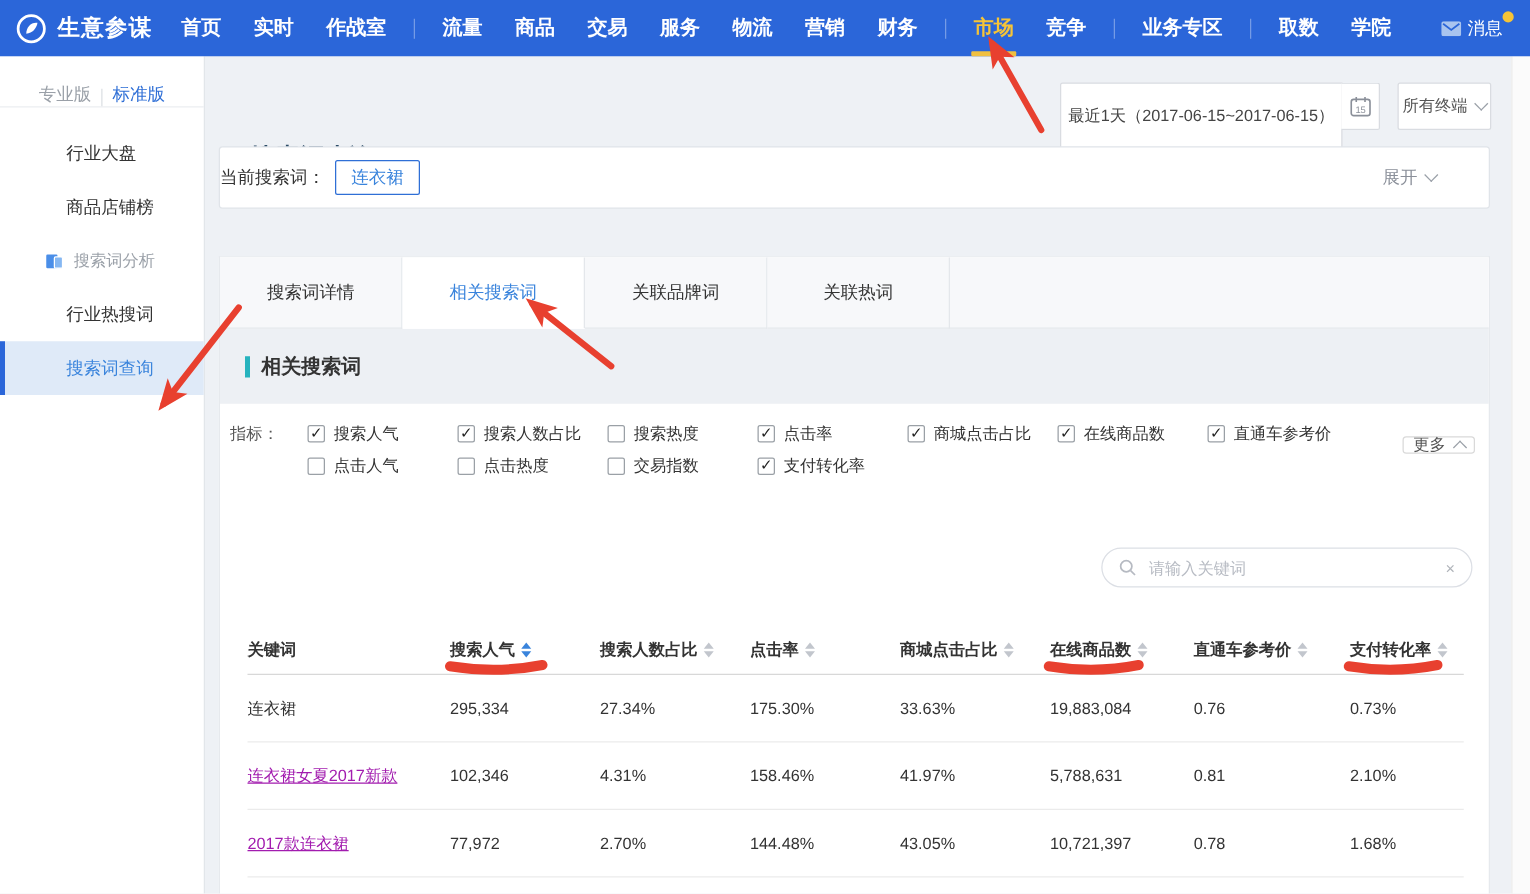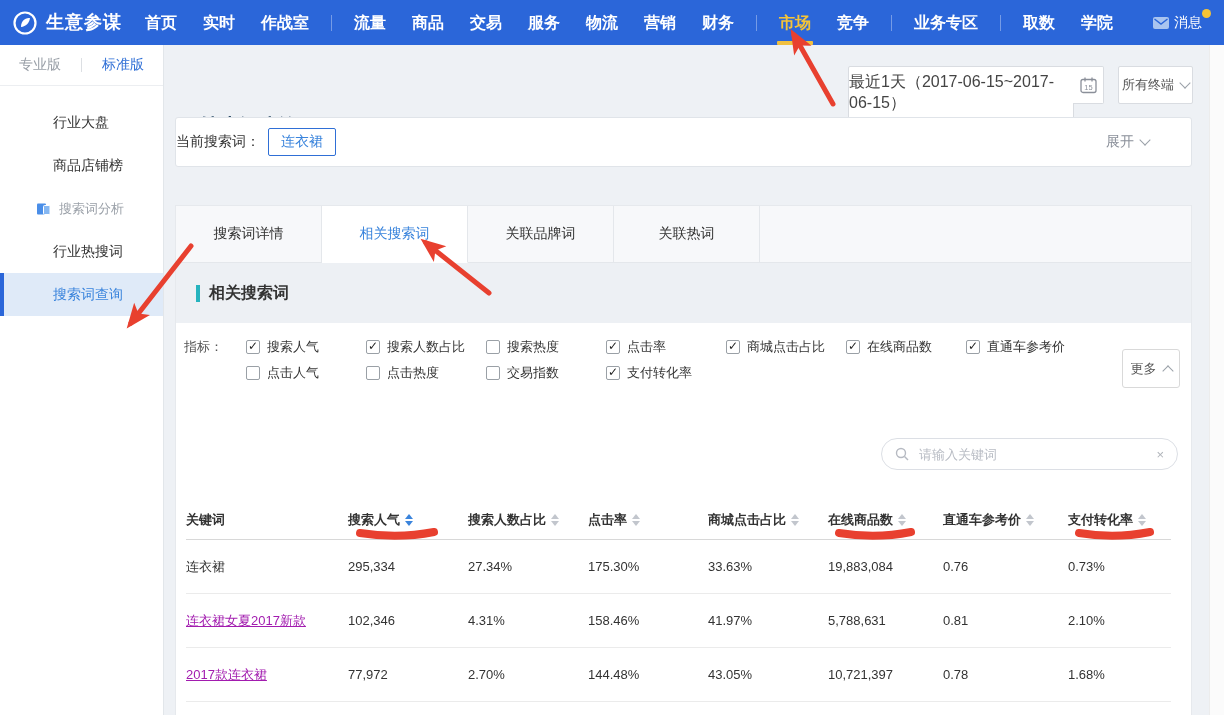--- a/index.html
+++ b/index.html
@@ -12,36 +12,36 @@
   .brand-name{color:#fff;font-size:18px;font-weight:bold;letter-spacing:1px;}
   .nav-item{position:relative;color:#fff;font-size:16px;font-weight:bold;padding:0 13px;height:45px;line-height:45px;cursor:pointer;white-space:nowrap;}
   .nav-item.on{color:#f6c437;}
   .nav-item.on::after{content:"";position:absolute;left:11px;right:11px;bottom:0;height:4px;background:#f0c040;border-radius:1px;}
   .nav-div{width:1px;height:16px;background:rgba(255,255,255,.35);margin:0 9px;}
   .nav-msg{margin-left:auto;margin-right:22px;display:flex;align-items:center;gap:5px;color:#fff;font-size:14px;position:relative;cursor:pointer;}
   .msg-dot{position:absolute;top:-5px;right:-9px;width:9px;height:9px;border-radius:50%;background:#f6c437;}
 
   
   .sidebar{position:absolute;top:45px;left:0;width:163px;bottom:0;background:#fff;border-right:1px solid #e2e6ea;z-index:5;}
-  .side-tabs{height:40px;display:flex;align-items:center;justify-content:center;gap:20px;border-bottom:1px solid #eceef1;font-size:14px;}
+  .side-tabs{height:40px;display:flex;align-items:flex-end;justify-content:center;gap:8px;border-bottom:1px solid #eceef1;font-size:14px;}
   .side-tab{cursor:pointer;color:#9aa0a8;}
   .side-tab.on{color:#2f6fd6;}
   .side-tab-div{width:1px;height:14px;background:#dcdfe3;}
   .side-item{height:43px;display:flex;align-items:center;padding-left:53px;font-size:14px;color:#333;cursor:pointer;position:relative;box-sizing:border-box;}
   .side-group{padding-left:36px;font-size:13px;color:#9aa0a8;gap:8px;}
   .side-item.on{background:#dfeaf8;color:#3a84dc;}
   .side-item.on::before{content:"";position:absolute;left:0;top:0;bottom:0;width:4px;background:#2b66d9;}
 
   
   .main{position:absolute;left:163px;top:45px;right:0;bottom:0;background:#eef1f5;}
   .page-title{position:absolute;left:37px;top:68px;font-size:20px;font-weight:bold;color:#2b4b66;}
   .title-badge{position:absolute;left:149px;top:73px;background:#93c9ed;color:#fff;font-size:12px;padding:3px 9px;border-radius:2px;}
   .title-badge::before{content:"";position:absolute;left:-9px;top:50%;margin-top:-5px;border:5px solid transparent;border-right:5px solid #93c9ed;}
 
-  .date-box{position:absolute;left:685px;top:21px;width:226px;height:54px;box-sizing:border-box;background:#fff;border:1px solid #d9dce1;display:flex;align-items:center;justify-content:center;font-size:16px;color:#444;cursor:pointer;border-radius:2px 0 0 2px;}
+  .date-box{position:absolute;left:685px;top:21px;width:226px;height:54px;box-sizing:border-box;background:#fff;border:1px solid #d9dce1;display:flex;align-items:center;justify-content:center;font-size:13px;color:#444;cursor:pointer;border-radius:2px 0 0 2px;}
   .cal-box{position:absolute;left:910px;top:21px;width:31px;height:38px;box-sizing:border-box;background:#fff;border:1px solid #d9dce1;border-left:none;display:flex;align-items:center;justify-content:center;cursor:pointer;border-radius:0 2px 2px 0;}
   .term-box{position:absolute;left:955px;top:21px;width:75px;height:38px;box-sizing:border-box;background:#fff;border:1px solid #d9dce1;border-radius:2px;display:flex;align-items:center;justify-content:center;gap:7px;font-size:13px;color:#555;cursor:pointer;}
   .chev{width:7px;height:7px;border-right:1.5px solid #9aa0a8;border-bottom:1.5px solid #9aa0a8;transform:rotate(45deg);margin-top:-4px;flex:none;}
   .chev.up{transform:rotate(-135deg);margin-top:4px;}
 
   .panel1{position:absolute;left:12px;top:72px;width:1017px;height:50px;box-sizing:border-box;background:#fff;border:1px solid #e0e4e9;border-radius:3px;display:flex;align-items:center;}
   .cs-label{font-size:14px;color:#333;}
   .cs-tag{margin-left:8px;border:1px solid #2f6fd6;color:#3a84dc;font-size:14px;padding:4px 12px;border-radius:2px;cursor:pointer;background:#fff;}
   .cs-expand{margin-left:auto;margin-right:42px;display:flex;align-items:center;gap:7px;color:#8a8f99;font-size:14px;cursor:pointer;}
 
@@ -54,28 +54,28 @@
   .section-bar{width:4px;height:17px;background:#26b3be;}
   .section-title{font-size:16px;font-weight:bold;color:#333;}
 
   .metrics{position:absolute;top:128px;left:8px;display:flex;font-size:13px;color:#555;}
   .metrics-label{width:62px;line-height:26px;}
   .metric-row{display:flex;height:26px;align-items:center;}
   .metric{width:120px;display:flex;align-items:center;gap:7px;}
   .metric .lbl{color:#333;cursor:pointer;}
   .cb{width:14px;height:14px;box-sizing:border-box;border:1px solid #9aa0a6;border-radius:2px;background:#fff;position:relative;cursor:pointer;flex:none;}
   .cb.on::after{content:"✓";position:absolute;left:1px;top:-2px;font-size:12px;font-weight:bold;color:#222;}
-  .more-btn{position:absolute;top:143px;right:11px;width:58px;height:39px;box-sizing:border-box;border:1px solid #d9d9d9;border-radius:3px;background:#fff;display:flex;align-items:center;justify-content:center;gap:7px;font-size:13px;color:#555;cursor:pointer;}
+  .more-btn{position:absolute;top:143px;right:11px;width:58px;height:14px;box-sizing:border-box;border:1px solid #d9d9d9;border-radius:3px;background:#fff;display:flex;align-items:center;justify-content:center;gap:7px;font-size:13px;color:#555;cursor:pointer;}
 
   .search-box{position:absolute;top:232px;left:705px;width:297px;height:32px;box-sizing:border-box;border:1px solid #dcdfe5;border-radius:16px;background:#fff;display:flex;align-items:center;padding:0 13px;gap:8px;}
   .search-input{border:none;outline:none;flex:1;font-size:13px;color:#333;background:transparent;font-family:inherit;min-width:0;}
   .search-input::placeholder{color:#b8bcc4;}
   .search-clear{color:#b0b4ba;font-size:13px;cursor:pointer;line-height:1;}
 
-  .table{position:absolute;top:295px;left:10px;right:20px;}
+  .table{position:absolute;top:295px;left:22px;right:20px;}
   .t-head,.t-row{display:grid;grid-template-columns:162px 120px 120px 120px 120px 115px 125px auto;align-items:center;}
   .t-head{height:38px;border-bottom:1px solid #d8d8d8;font-size:13px;font-weight:bold;color:#333;}
   .t-col{display:flex;align-items:center;gap:5px;}
   .sorter{display:flex;flex-direction:column;gap:2px;cursor:pointer;}
   .s-up{width:0;height:0;border-left:4px solid transparent;border-right:4px solid transparent;border-bottom:5px solid #c2c6cd;}
   .s-dn{width:0;height:0;border-left:4px solid transparent;border-right:4px solid transparent;border-top:5px solid #c2c6cd;}
   .t-col.on .s-up{border-bottom-color:#3a84dc;}
   .t-col.on .s-dn{border-top-color:#3a84dc;}
   .t-row{height:53px;border-bottom:1px solid #ebebeb;font-size:13px;color:#333;}
   .kw{cursor:default;}

